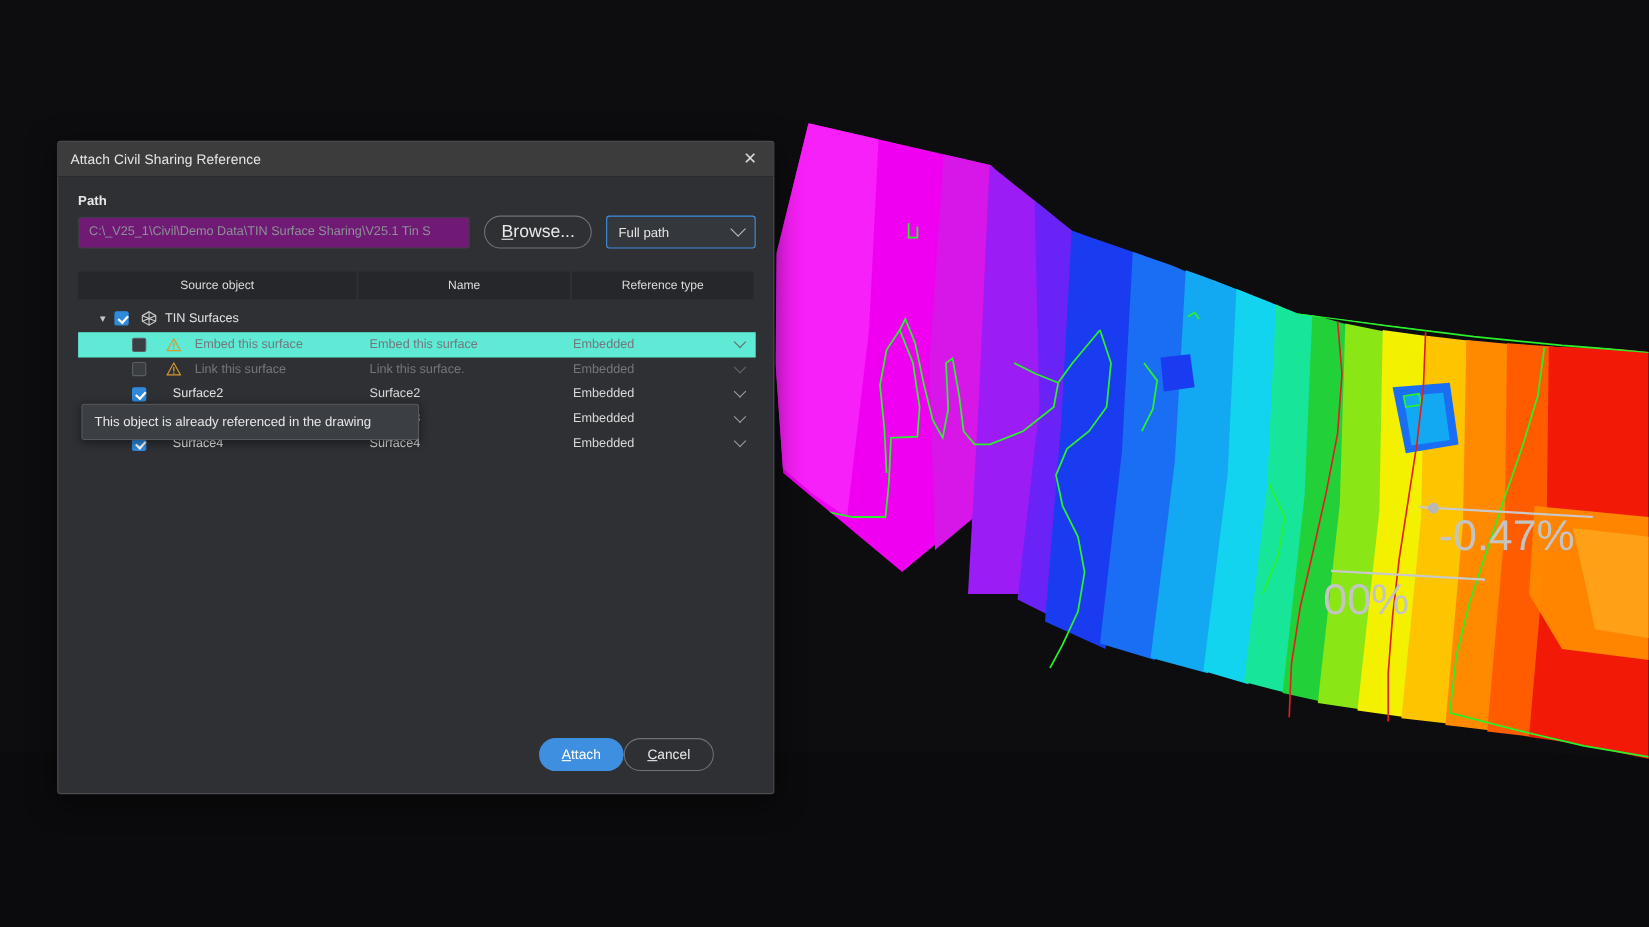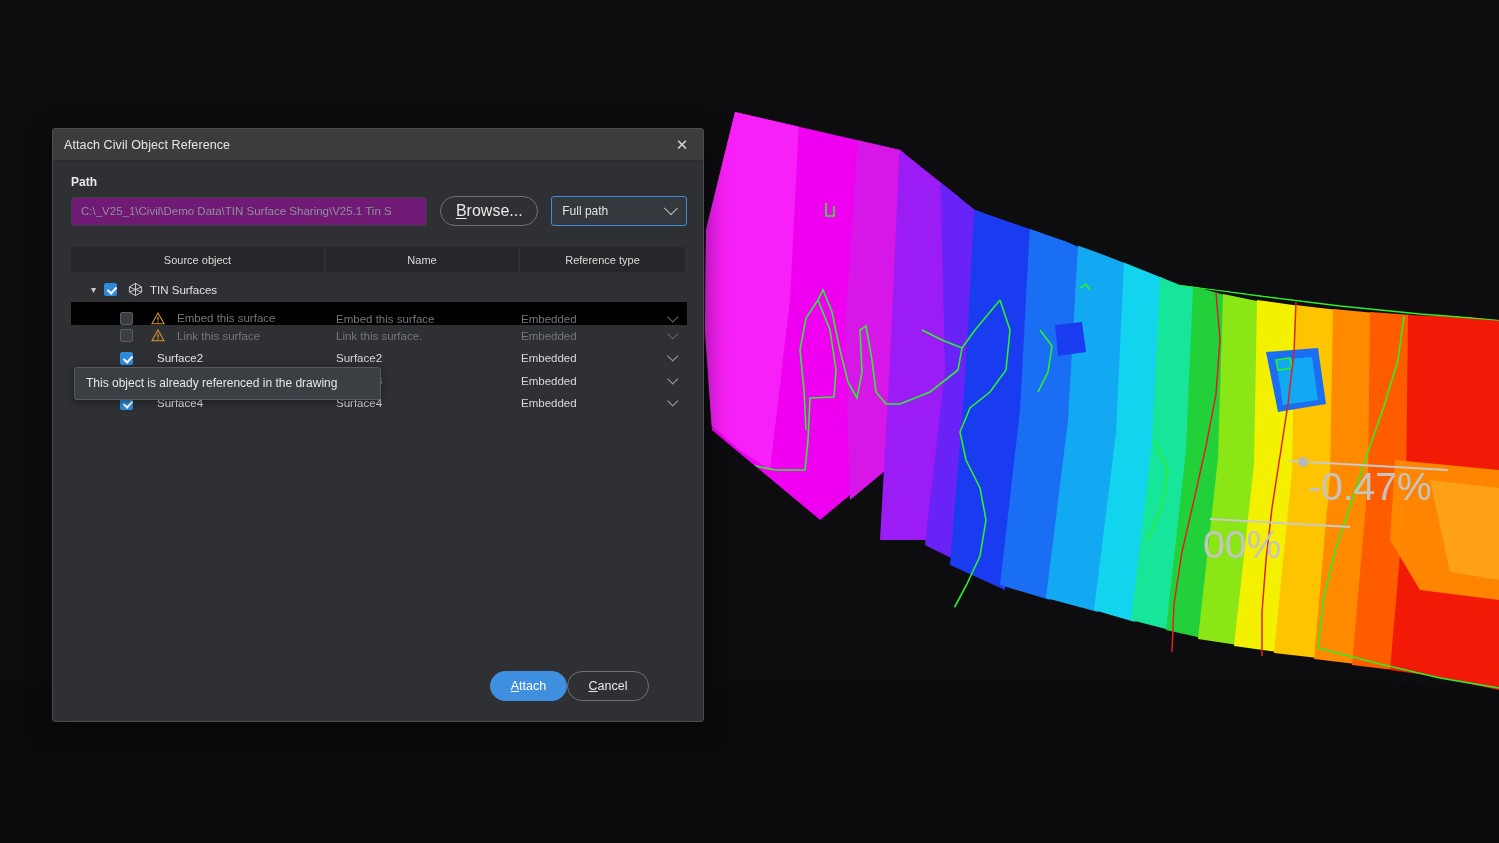--- a/index.html
+++ b/index.html
@@ -39,21 +39,21 @@
   
   .table-wrap{margin-top:21px;position:relative;}
   .thead{display:flex;gap:2px;}
   .th{background:#25272a;color:#dcdcdc;font-size:11px;height:25px;display:flex;
       align-items:center;justify-content:center;}
   .th.c1{width:253px;}
   .th.c2{width:192px;}
   .th.c3{width:165px;}
   .rows{margin-top:5px;}
   .row{height:22.5px;display:flex;align-items:center;position:relative;font-size:11.5px;}
-  .row.hl{background:#000000;align-items:flex-end;}
+  .row.hl{background:#5eead4;}
   .row .c-src{width:265px;display:flex;align-items:center;}
   .row .c-name{width:185px;color:#d9d9d9;}
   .row .c-type{width:166px;color:#d9d9d9;display:flex;align-items:center;justify-content:space-between;
                 padding-right:11px;box-sizing:border-box;}
   .row.dim .c-name,.row.dim .c-type,.row.dim .lbl{color:#73777c;}
   .small-chev{width:7px;height:7px;border-right:1.4px solid #9a9ea3;border-bottom:1.4px solid #9a9ea3;
               transform:rotate(45deg) translate(-1px,-2px);}
   .row.dim .small-chev{border-color:#63676b;}
 
   .tree-chev{width:13px;margin-left:20px;color:#c7c7c7;font-size:10px;display:flex;align-items:center;}
@@ -162,21 +162,21 @@
         <text x="1308" y="500" font-family="Liberation Sans, sans-serif" font-size="39" fill="#c4c4c4">-0.47%</text>
         <line x1="1210" y1="519" x2="1350" y2="527" stroke="#c9c9c9" stroke-width="2"></line>
         <text x="1203" y="558" font-family="Liberation Sans, sans-serif" font-size="39" fill="#c4c4c4">00%</text>
       </g>
     </svg>
   </div>
 
   <div id="dialog">
 
     <div class="titlebar">
-      <div class="title-text">Attach Civil Object Reference</div>
+      <div class="title-text">Attach Civil Sharing Reference</div>
       <div class="close-btn">✕</div>
     </div>
 
     <div class="body">
 
       <div class="field-label">Path</div>
 
       <div class="path-row">
         <div class="path-input" title="C:\_V25_1\Civil\Demo Data\TIN  Surface Sharing\V25.1 Tin S">C:\_V25_1\Civil\Demo Data\TIN  Surface Sharing\V25.1 Tin S</div>
         <div class="browse-btn">

